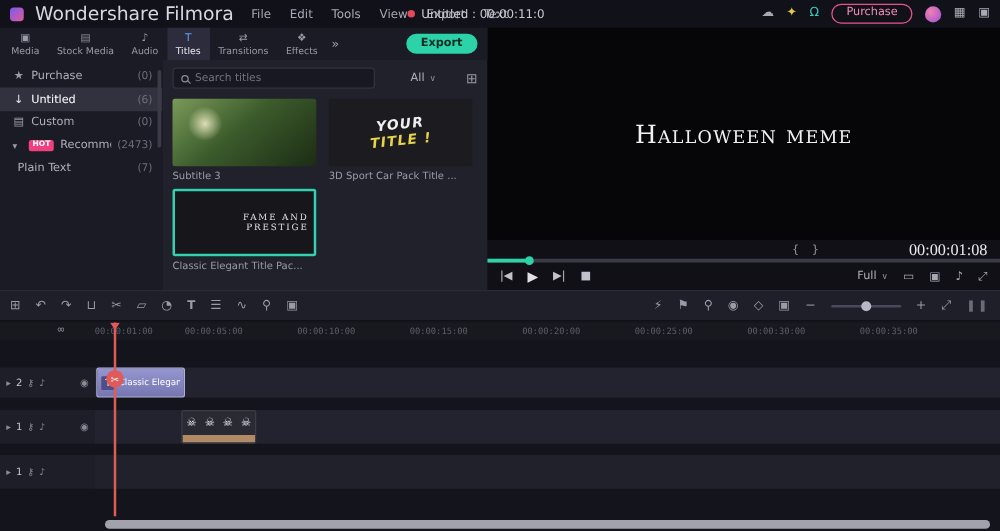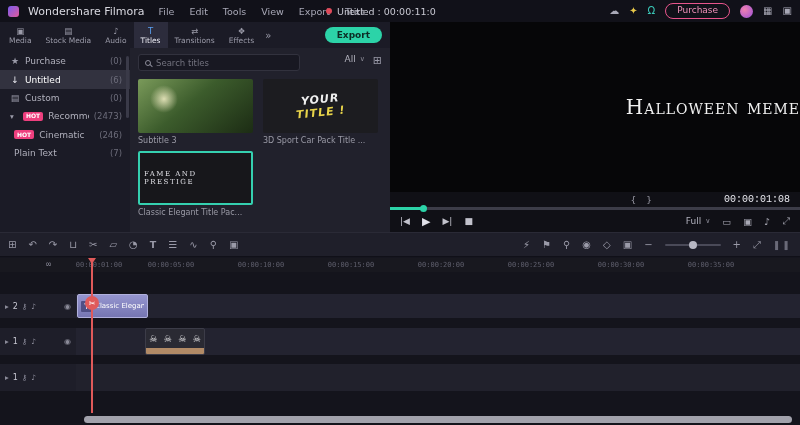--- a/index.html
+++ b/index.html
@@ -2,21 +2,21 @@
 <html><head>
 <meta charset="utf-8">
 <style>
   *{margin:0;padding:0;box-sizing:border-box}
   html,body{background:#000}
   .app{position:relative;width:800px;height:425px;background:#15151e;font-family:"DejaVu Sans","Liberation Sans",sans-serif;color:#b6b6c2;overflow:hidden;font-size:10px}
 
   
   .menubar{position:absolute;top:0;left:0;width:800px;height:22px;background:#111119;display:flex;align-items:center;padding:0 8px;gap:9px;z-index:30}
   .logo-sq{width:11px;height:11px;border-radius:3px;background:linear-gradient(135deg,#7a5cf0,#e05a9a);flex:none}
-  .appname{color:#d8d8e0;font-size:11px;margin-right:2px;white-space:nowrap}
+  .appname{color:#d8d8e0;font-size:15px;margin-right:2px;white-space:nowrap}
   .menu{font-size:9.5px;color:#a8a8b6;padding:0 3px;cursor:default}
   .proj{position:absolute;left:326px;top:0;height:22px;display:flex;align-items:center;gap:5px;color:#c8c8d2;font-size:9.5px}
   .reddot{width:6px;height:6px;border-radius:50%;background:#e04a5a}
   .mb-right{margin-left:auto;display:flex;align-items:center;gap:10px}
   .mbi{font-size:10px;color:#a8a8b6;line-height:1}
   .bulb{color:#e8c84a}
   .support{color:#3ac8b8}
   .purchase{background:transparent;border:1px solid #e8558c;color:#f090b8;font-size:9px;padding:1px 11px;border-radius:9px;font-family:inherit;line-height:1.3}
   .avatar{width:13px;height:13px;border-radius:50%;background:radial-gradient(circle at 35% 35%,#f080b0,#9a50d8)}
 
@@ -39,51 +39,51 @@
   .srow.selected .sico{color:#e8e8f0}
   .slabel{white-space:nowrap;overflow:hidden}
   .scount{margin-left:auto;color:#6c6c7a;font-size:8.5px;flex:none}
   .sarrow{width:8px;font-size:7.5px;color:#9a9aa8;flex:none}
   .hot{background:#ee3f7e;color:#fff;font-size:6px;font-weight:bold;padding:1.5px 3px;border-radius:2px;line-height:1;flex:none}
   .srow.child{padding-left:14px}
   .sscroll{position:absolute;right:1px;top:8px;width:3px;height:62px;background:#3a3a48;border-radius:2px}
 
   
   .content{position:absolute;top:48px;left:130px;width:260px;height:184px;background:#21212c;overflow:hidden}
-  .searchrow{display:flex;align-items:flex-start;padding:6px 8px 4px;gap:8px}
+  .searchrow{display:flex;align-items:center;padding:6px 8px 4px;gap:24px}
   .searchbox{flex:0 0 162px;height:17px;background:#181822;border:1px solid #32323e;border-radius:3px;display:flex;align-items:center;padding:0 6px;gap:5px}
   .mag{width:6px;height:6px;border:1px solid #8a8a98;border-radius:50%;position:relative;flex:none}
   .mag::after{content:"";position:absolute;width:4px;height:1px;background:#8a8a98;transform:rotate(45deg);right:-3px;bottom:-1px}
   .searchbox input{background:transparent;border:none;outline:none;color:#c8c8d2;font-size:8.5px;width:100%;font-family:inherit}
   .searchbox input::placeholder{color:#72727e}
   .filter{margin-left:auto;display:flex;align-items:center;gap:4px;font-size:9px;color:#b0b0bc}
   .ddv{font-size:7px;color:#8a8a96}
   .gridico{font-size:11px;color:#9a9aa8}
   .thumbs{display:grid;grid-template-columns:115px 115px;column-gap:10px;row-gap:6px;padding:4px 0 0 8px}
   .thumb{width:115px}
   .timg{width:115px;height:54px;border-radius:2px;position:relative;overflow:hidden}
   .img1{background:linear-gradient(140deg,#7a9a5a 0%,#3c5c2c 45%,#1c2c14 100%)}
   .img1::after{content:"";position:absolute;left:12px;top:6px;width:28px;height:28px;border-radius:50%;background:radial-gradient(circle,rgba(245,240,200,.85),transparent 70%)}
   .img2{background:linear-gradient(120deg,#8aa86a 0%,#4a6a3a 50%,#243618 100%)}
   .img2::after{content:"";position:absolute;bottom:0;left:48px;width:13px;height:24px;background:#141c0c;border-radius:7px 7px 0 0}
   .img3{background:#1c1c20;display:flex;flex-direction:column;align-items:center;justify-content:center}
   .yl1{color:#f0f0f0;font-style:italic;font-weight:bold;font-size:11px;transform:rotate(-6deg);letter-spacing:1px}
   .yl2{color:#e8d44a;font-style:italic;font-weight:bold;font-size:11px;transform:rotate(-6deg);letter-spacing:1px}
   .img4{background:#17171b;display:flex;align-items:center;justify-content:center}
-  .fame{font-family:"DejaVu Serif","Liberation Serif",serif;color:#e0e0e6;font-size:7px;letter-spacing:1.5px;text-align:left;padding:0 6px}
+  .fame{font-family:"DejaVu Serif","Liberation Serif",serif;color:#e0e0e6;font-size:7px;letter-spacing:1.5px;text-align:right;padding:0 6px}
   .thumb.selected .timg{outline:2px solid #35d0b0;outline-offset:-2px}
   figcaption{font-size:8px;color:#9a9aa6;margin-top:3px;white-space:nowrap;overflow:hidden;text-overflow:ellipsis}
 
   
   .preview{position:absolute;top:22px;left:390px;width:410px;height:210px;background:#101016;z-index:10}
-  .video{width:410px;height:170px;background:#060608;display:flex;align-items:center;justify-content:flex-end}
+  .video{width:410px;height:170px;background:#060608;display:flex;align-items:center;justify-content:center}
   .vtext{font-family:"DejaVu Serif","Liberation Serif",serif;font-variant:small-caps;color:#f0f0f0;font-size:20px;letter-spacing:1px}
   .tcrow{height:15px;display:flex;align-items:center;justify-content:flex-end;padding:0 10px;gap:10px}
   .brace{color:#9a9aa6;font-size:9px}
-  .tc{margin-left:62px;font-family:Liberation Mono, monospace;color:#e8e8ee;font-size:10px}
+  .tc{margin-left:62px;font-family:Liberation Serif, serif;color:#e8e8ee;font-size:13px}
   .seek{position:relative;height:3px;background:#3c3c48}
   .seek-fill{position:absolute;left:0;top:0;height:3px;width:34px;background:#2cd3a8}
   .seek-dot{position:absolute;left:30px;top:-2px;width:7px;height:7px;border-radius:50%;background:#2cd3a8}
   .pcontrols{height:22px;display:flex;align-items:center;padding:0 10px;gap:12px;color:#c2c2cc}
   .pc{font-size:9px}
   .pc.play{font-size:11px;color:#e0e0e8}
   .spacer{flex:1}
   .quality{display:flex;align-items:center;gap:4px;font-size:9px;color:#b0b0bc}
   .pc.sm{font-size:9.5px;color:#a8a8b4}
 
@@ -201,25 +201,20 @@
     <div class="srow">
       <span class="sico">▤</span>
       <span class="slabel">Custom</span>
       <span class="scount">(0)</span>
     </div>
     <div class="srow">
       <span class="sarrow">▾</span>
       <span class="hot">HOT</span>
       <span class="slabel">Recommended</span>
       <span class="scount">(2473)</span>
-    </div>
-    <div class="srow child">
-      <span class="hot">HOT</span>
-      <span class="slabel">Cinematic</span>
-      <span class="scount">(246)</span>
     </div>
     <div class="srow child">
       <span class="slabel">Plain Text</span>
       <span class="scount">(7)</span>
     </div>
     <span class="sscroll"></span>
   </aside>
 
   <section class="content">
     <div class="searchrow">

